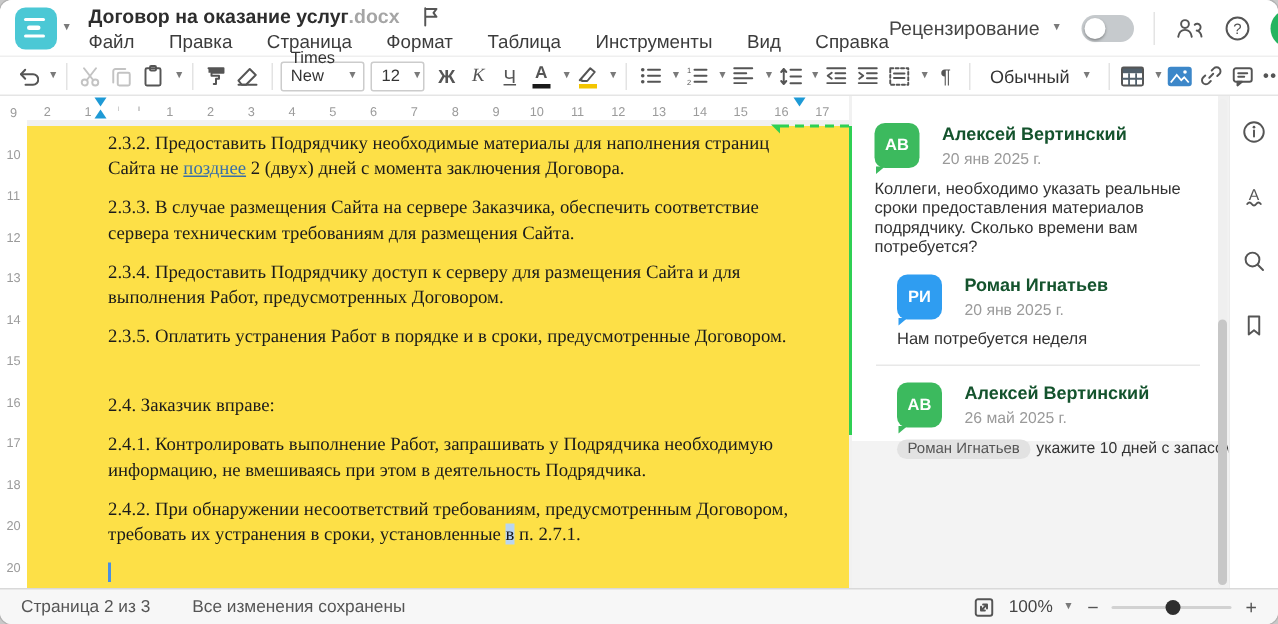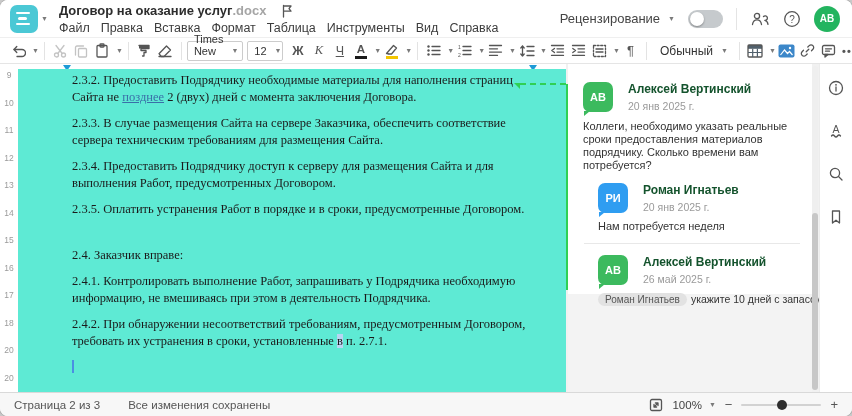--- a/index.html
+++ b/index.html
@@ -9,21 +9,21 @@
   
   .header{position:absolute;top:0;left:0;right:0;height:37px;background:#fff;display:flex;align-items:center;padding:0 12px 0 10px;}
   .logo{width:28px;height:28px;border-radius:7px;background:#4bc8d5;display:flex;flex-direction:column;justify-content:center;gap:3px;padding-left:6px;flex:0 0 28px;}
   .logo .bar{height:2.5px;background:#fff;border-radius:2px;}
   .b1{width:14px}.b2{width:9px;margin-left:2px}.b3{width:14px}
   .caret{font-size:7px;color:#7a7a7a;margin-left:3px;line-height:1;}
   .title-block{margin-left:11px;display:flex;flex-direction:column;justify-content:center;}
   .title-row{display:flex;height:17px;font-size:13px;font-weight:bold;color:#2d2d2d;}
   .title-ext{color:#a5a5a5;}
   .flag-btn{margin-left:15px;display:flex;align-items:center;}
-  .menu-row{display:flex;gap:11px;font-size:12.5px;color:#3c3c3c;margin-top:1px;justify-content:space-between;}
+  .menu-row{display:flex;gap:23px;font-size:12.5px;color:#3c3c3c;margin-top:1px;justify-content:space-between;}
   .menu-item{cursor:default;}
   .hdr-right{margin-left:auto;display:flex;align-items:center;gap:13px;}
   .review{display:flex;align-items:center;gap:5px;font-size:13px;color:#454545;}
   .toggle{width:35px;height:18px;border-radius:9px;background:#c6cacd;position:relative;}
   .knob{position:absolute;left:2px;top:2px;width:14px;height:14px;border-radius:50%;background:#fff;box-shadow:0 1px 2px rgba(0,0,0,.35);}
   .hdr-divider{width:1px;height:22px;background:#e4e4e4;}
   .avatar-hdr{width:26px;height:26px;border-radius:50%;background:#23b45f;color:#fff;font-size:10px;font-weight:bold;display:flex;align-items:center;justify-content:center;}
 
   
   .toolbar{position:absolute;top:37px;left:0;right:0;height:27px;background:#fff;border-top:1px solid #efefef;border-bottom:1px solid #e5e5e5;display:flex;align-items:center;padding:0 8px;}
@@ -47,21 +47,21 @@
   .hruler{position:absolute;left:18px;top:0;width:548px;height:16px;background:#fff;overflow:hidden;white-space:nowrap;
     background-image:repeating-linear-gradient(90deg,#cfcfcf 0 1px,transparent 1px 13.6px);
     background-size:548px 3px;background-position:6px 7px;background-repeat:no-repeat;}
   .hnum{display:inline-block;width:27.2px;text-align:center;font-size:8.5px;color:#9b9b9b;line-height:15px;background:#fff;}
   .hnum:empty{background:transparent;}
   .ind{position:absolute;width:0;height:0;border-left:4px solid transparent;border-right:4px solid transparent;}
   .ind-down{border-top:6px solid #1e9ad6;top:1px;}
   .ind-up{border-bottom:6px solid #1e9ad6;bottom:1px;}
   .vruler{position:absolute;left:0;top:0;width:18px;bottom:0;background:#fff;padding-top:6px;overflow:hidden;}
   .vnum{display:block;height:27.5px;font-size:8.5px;color:#9b9b9b;text-align:center;line-height:10px;}
-  .page{position:absolute;left:18px;top:5px;width:548px;bottom:0;background:#5eead4;}
+  .page{position:absolute;left:18px;top:20px;width:548px;bottom:0;background:#fde047;}
   .doc-text{position:absolute;left:54px;top:3px;width:470px;font-family:"Liberation Serif",serif;font-size:12.5px;line-height:17px;color:#1b1b1b;}
   .para{margin:0 0 9px;}
   .para-empty{height:11px;}
   .commented{color:#3a6fa8;text-decoration:underline;}
   .sel{background:#b9d5f2;}
   .cursor{display:inline-block;width:2px;height:13px;background:#4a90e2;vertical-align:-2px;}
 
   
   .green-dash{position:absolute;left:520px;top:19px;width:46px;border-top:2px dashed #2fd054;}
   .green-tri{position:absolute;left:514px;top:19px;width:0;height:0;border-top:6px solid #2fd054;border-left:6px solid transparent;}
@@ -122,21 +122,21 @@
         <span class="flag-btn">
           <svg width="12" height="14" viewBox="0 0 12 14">
               <path class="ic" d="M2.5 1.5 v11.5 M2.5 2 h7.5 l-2 2.6 2 2.6 H2.5"></path>
             </svg>
         </span>
       </div>
       <nav class="menu-row">
 
       <span class="menu-item">Файл</span>
           <span class="menu-item">Правка</span>
-          <span class="menu-item">Вставка</span>
+          <span class="menu-item">Страница</span>
           <span class="menu-item">Формат</span>
           <span class="menu-item">Таблица</span>
           <span class="menu-item">Инструменты</span>
           <span class="menu-item">Вид</span>
           <span class="menu-item">Справка</span>
         </nav>
     </div>
     <div class="hdr-right">
       <span class="review">
         <span>Рецензирование</span>

